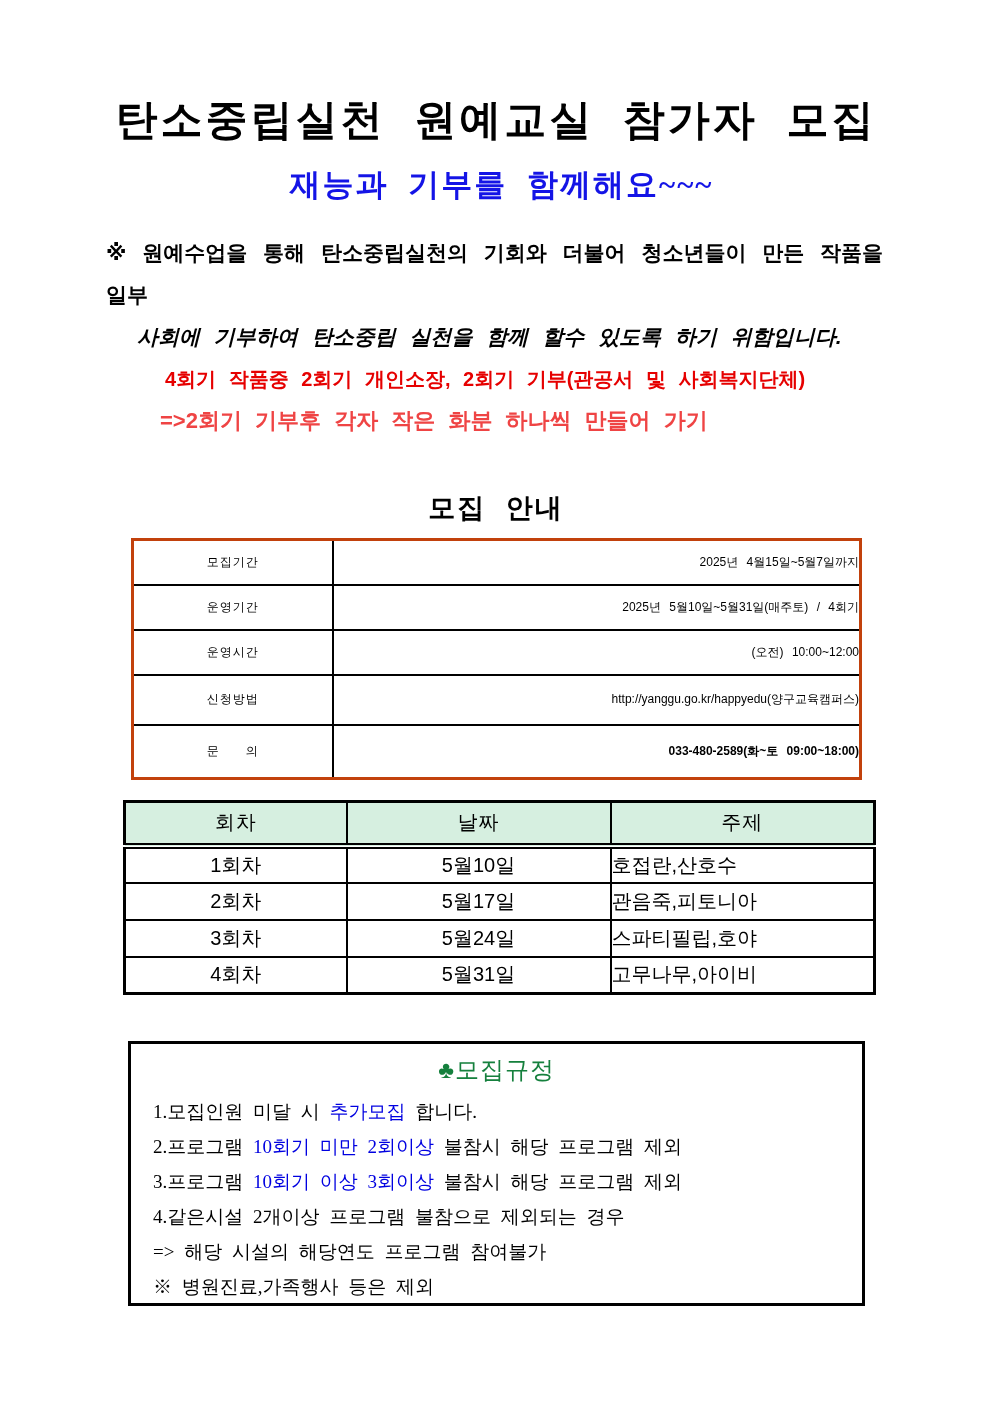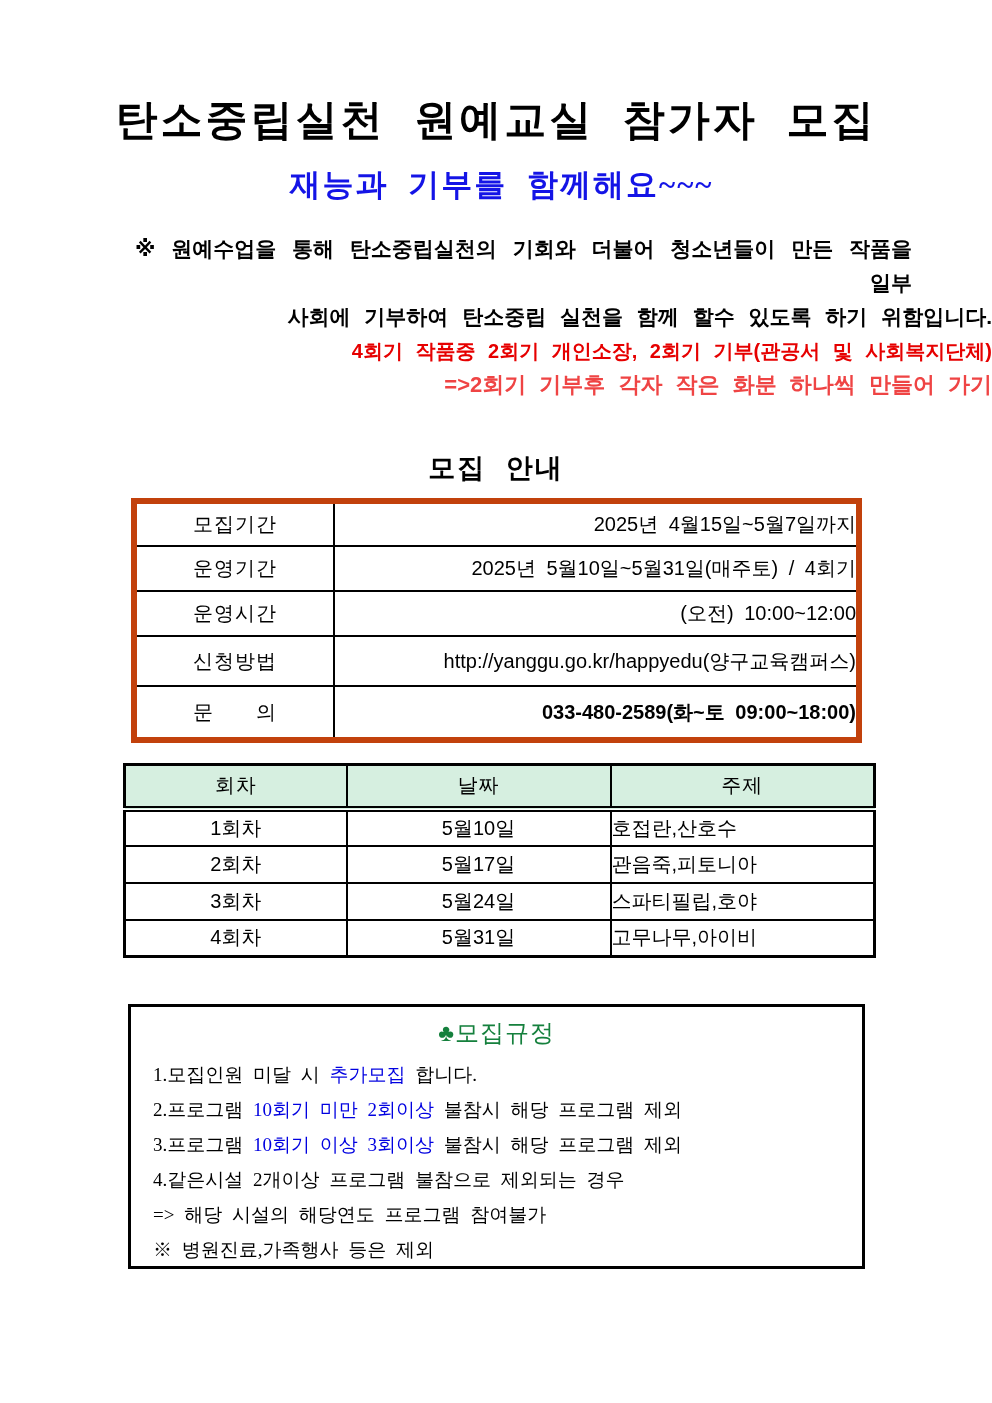--- a/index.html
+++ b/index.html
@@ -28,31 +28,32 @@
     text-align: center;
     font-family: "Liberation Serif", "DejaVu Serif", serif;
     font-size: 31px;
     font-weight: 900;
     letter-spacing: 2px;
     word-spacing: 10px;
     color: #1414e6;
     padding-left: 11px;
   }
   .intro { margin-top: 26px; font-weight: bold; }
-  .intro p { line-height: 34px; text-align: right; }
+  .intro p { line-height: 42px; }
   .intro-line1 {
     margin-left: 106px;
     margin-right: 80px;
     font-size: 21px;
     word-spacing: 10px;
   }
   .intro-line2 {
     margin-left: 137px;
     font-size: 21px;
     word-spacing: 8px;
+    font-style: italic;
   }
   .intro-note-red {
     margin-left: 165px;
     font-size: 20px;
     word-spacing: 7px;
     color: #e60000;
   }
   .intro-note-blue {
     margin-left: 160px;
     font-size: 22px;
@@ -65,22 +66,22 @@
     font-size: 27px;
     font-weight: bold;
     letter-spacing: 2px;
     word-spacing: 10px;
   }
   table { border-collapse: collapse; table-layout: fixed; }
   .info-table {
     margin-left: 131px;
     margin-top: 12px;
     width: 731px;
-    border: 6px solid #c2410c;
-    font-size: 20px;
+    border: 3px solid #c2410c;
+    font-size: 12px;
   }
   .info-table th, .info-table td {
     border: 2px solid #000000;
     height: 45px;
     vertical-align: middle;
   }
   .info-table th {
     width: 200px;
     font-weight: normal;
     text-align: center;

